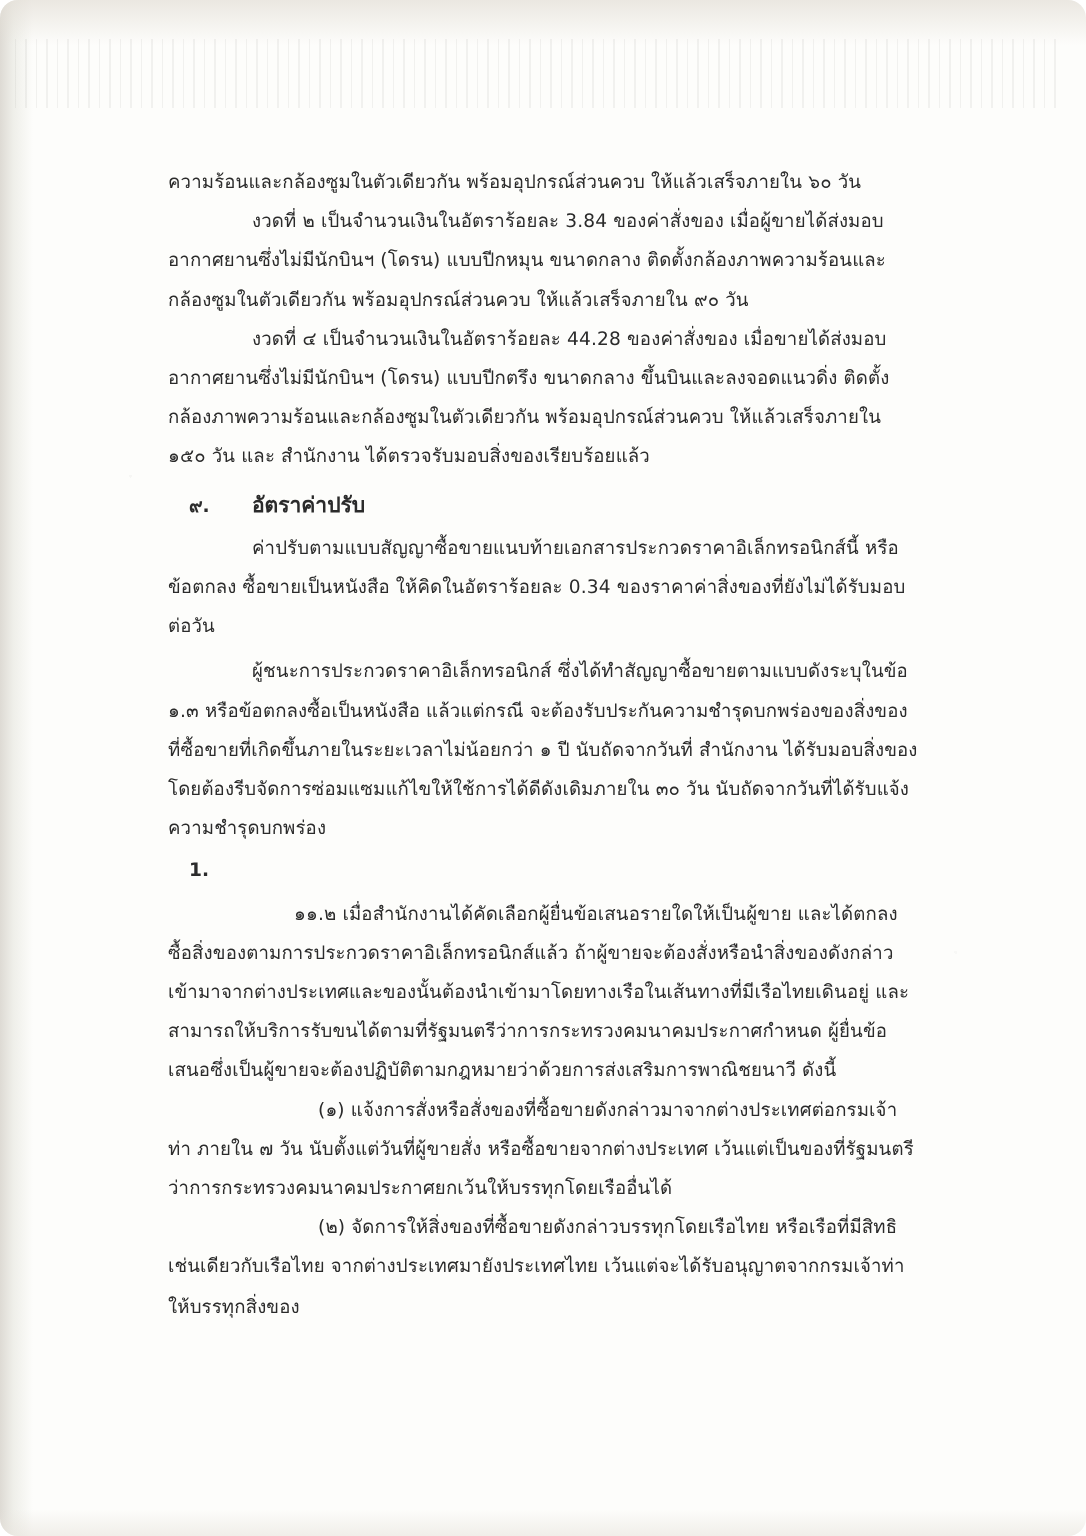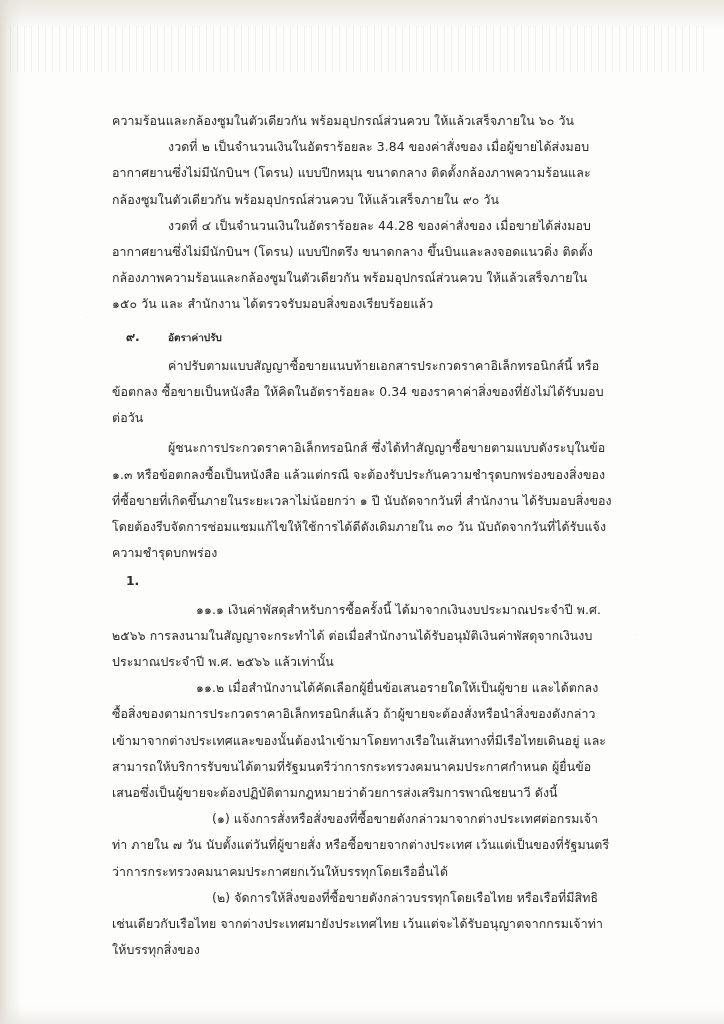--- a/index.html
+++ b/index.html
@@ -9,20 +9,21 @@
   }
   body {
     font-family: "DejaVu Sans", sans-serif;
   }
   .page {
     position: relative;
     width: 724px;
     height: 1024px;
     background: #fdfdfb;
     overflow: hidden;
+    border-radius: 12px;
   }
   
   .scan-edge-left {
     position: absolute;
     left: 0; top: 0;
     width: 22px; height: 1024px;
     background: linear-gradient(to right, #d8d4cd 0%, #ececE6 40%, rgba(255,255,255,0) 100%);
     opacity: .85;
   }
   .scan-edge-top {
@@ -91,21 +92,21 @@
     line-height: 26.2px;
     color: #2b2b2b;
     font-weight: bold;
     width: 56px;
     flex: 0 0 56px;
     text-align: left;
     padding-left: 14px;
     box-sizing: border-box;
   }
   .heading-text {
-    font-size: 10px;
+    font-size: 14px;
     line-height: 26.2px;
     color: #2b2b2b;
     font-weight: bold;
   }
   .spacer-sm { height: 6px; }
   .spacer-xs { height: 2px; }
 </style>
 </head>
 <body>
 
@@ -136,19 +137,18 @@
     <div class="spacer-xs"></div>
 
     <p class="para indent-1">ผู้ชนะการประกวดราคาอิเล็กทรอนิกส์ ซึ่งได้ทำสัญญาซื้อขายตามแบบดังระบุในข้อ ๑.๓ หรือข้อตกลงซื้อเป็นหนังสือ แล้วแต่กรณี จะต้องรับประกันความชำรุดบกพร่องของสิ่งของที่ซื้อขายที่เกิดขึ้นภายในระยะเวลาไม่น้อยกว่า ๑ ปี     นับถัดจากวันที่ สำนักงาน ได้รับมอบสิ่งของ โดยต้องรีบจัดการซ่อมแซมแก้ไขให้ใช้การได้ดีดังเดิมภายใน ๓๐ วัน นับถัดจากวันที่ได้รับแจ้งความชำรุดบกพร่อง</p>
 
     <div class="spacer-xs"></div>
     <div class="heading-row">
       <span class="heading-num">1.</span>
     </div>
     <div class="spacer-xs"></div>
 
-    <p class="para indent-2">๑๑.๑ เงินค่าพัสดุสำหรับการซื้อครั้งนี้ ได้มาจากเงินงบประมาณประจำปี พ.ศ. ๒๕๖๖ การลงนามในสัญญาจะกระทำได้ ต่อเมื่อสำนักงานได้รับอนุมัติเงินค่าพัสดุจากเงินงบประมาณประจำปี พ.ศ. ๒๕๖๖ แล้วเท่านั้น</p>
     <p class="para indent-2">๑๑.๒ เมื่อสำนักงานได้คัดเลือกผู้ยื่นข้อเสนอรายใดให้เป็นผู้ขาย และได้ตกลงซื้อสิ่งของตามการประกวดราคาอิเล็กทรอนิกส์แล้ว ถ้าผู้ขายจะต้องสั่งหรือนำสิ่งของดังกล่าวเข้ามาจากต่างประเทศและของนั้นต้องนำเข้ามาโดยทางเรือในเส้นทางที่มีเรือไทยเดินอยู่ และสามารถให้บริการรับขนได้ตามที่รัฐมนตรีว่าการกระทรวงคมนาคมประกาศกำหนด ผู้ยื่นข้อเสนอซึ่งเป็นผู้ขายจะต้องปฏิบัติตามกฎหมายว่าด้วยการส่งเสริมการพาณิชยนาวี ดังนี้</p>
     <p class="para indent-3">(๑)     แจ้งการสั่งหรือสั่งของที่ซื้อขายดังกล่าวมาจากต่างประเทศต่อกรมเจ้าท่า ภายใน ๗ วัน นับตั้งแต่วันที่ผู้ขายสั่ง หรือซื้อขายจากต่างประเทศ เว้นแต่เป็นของที่รัฐมนตรีว่าการกระทรวงคมนาคมประกาศยกเว้นให้บรรทุกโดยเรืออื่นได้</p>
     <p class="para indent-3">(๒)     จัดการให้สิ่งของที่ซื้อขายดังกล่าวบรรทุกโดยเรือไทย หรือเรือที่มีสิทธิเช่นเดียวกับเรือไทย จากต่างประเทศมายังประเทศไทย เว้นแต่จะได้รับอนุญาตจากกรมเจ้าท่า ให้บรรทุกสิ่งของ</p>
 
   </div>
 </div>
 
 </body></html>

